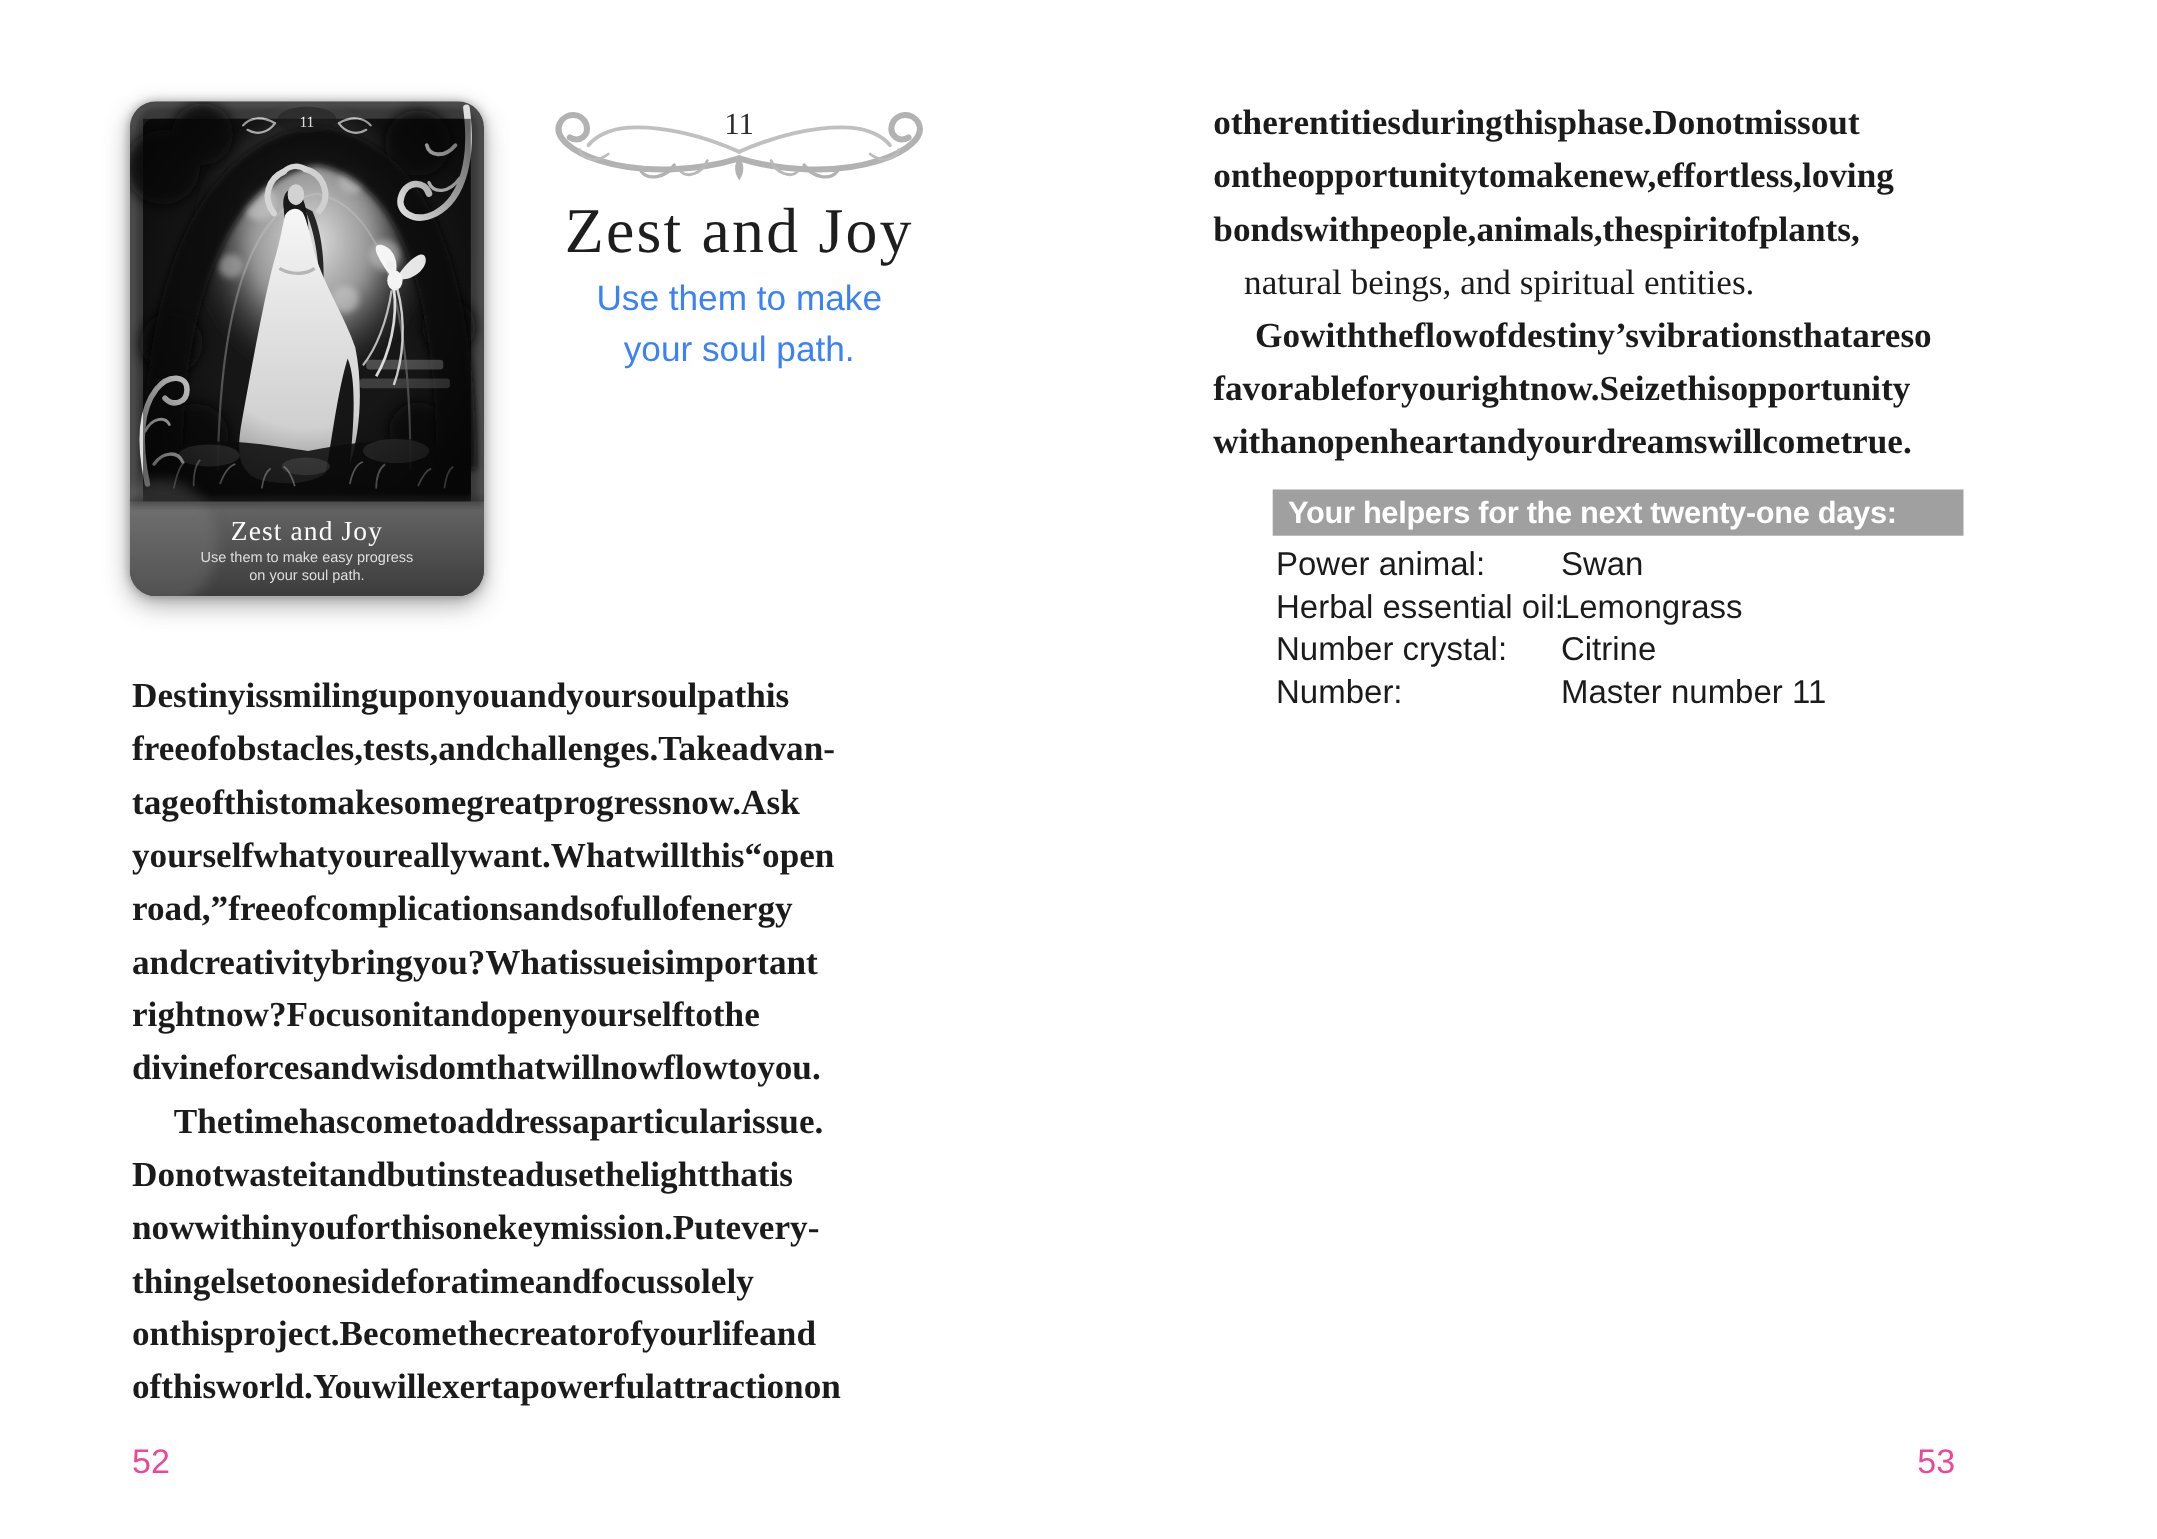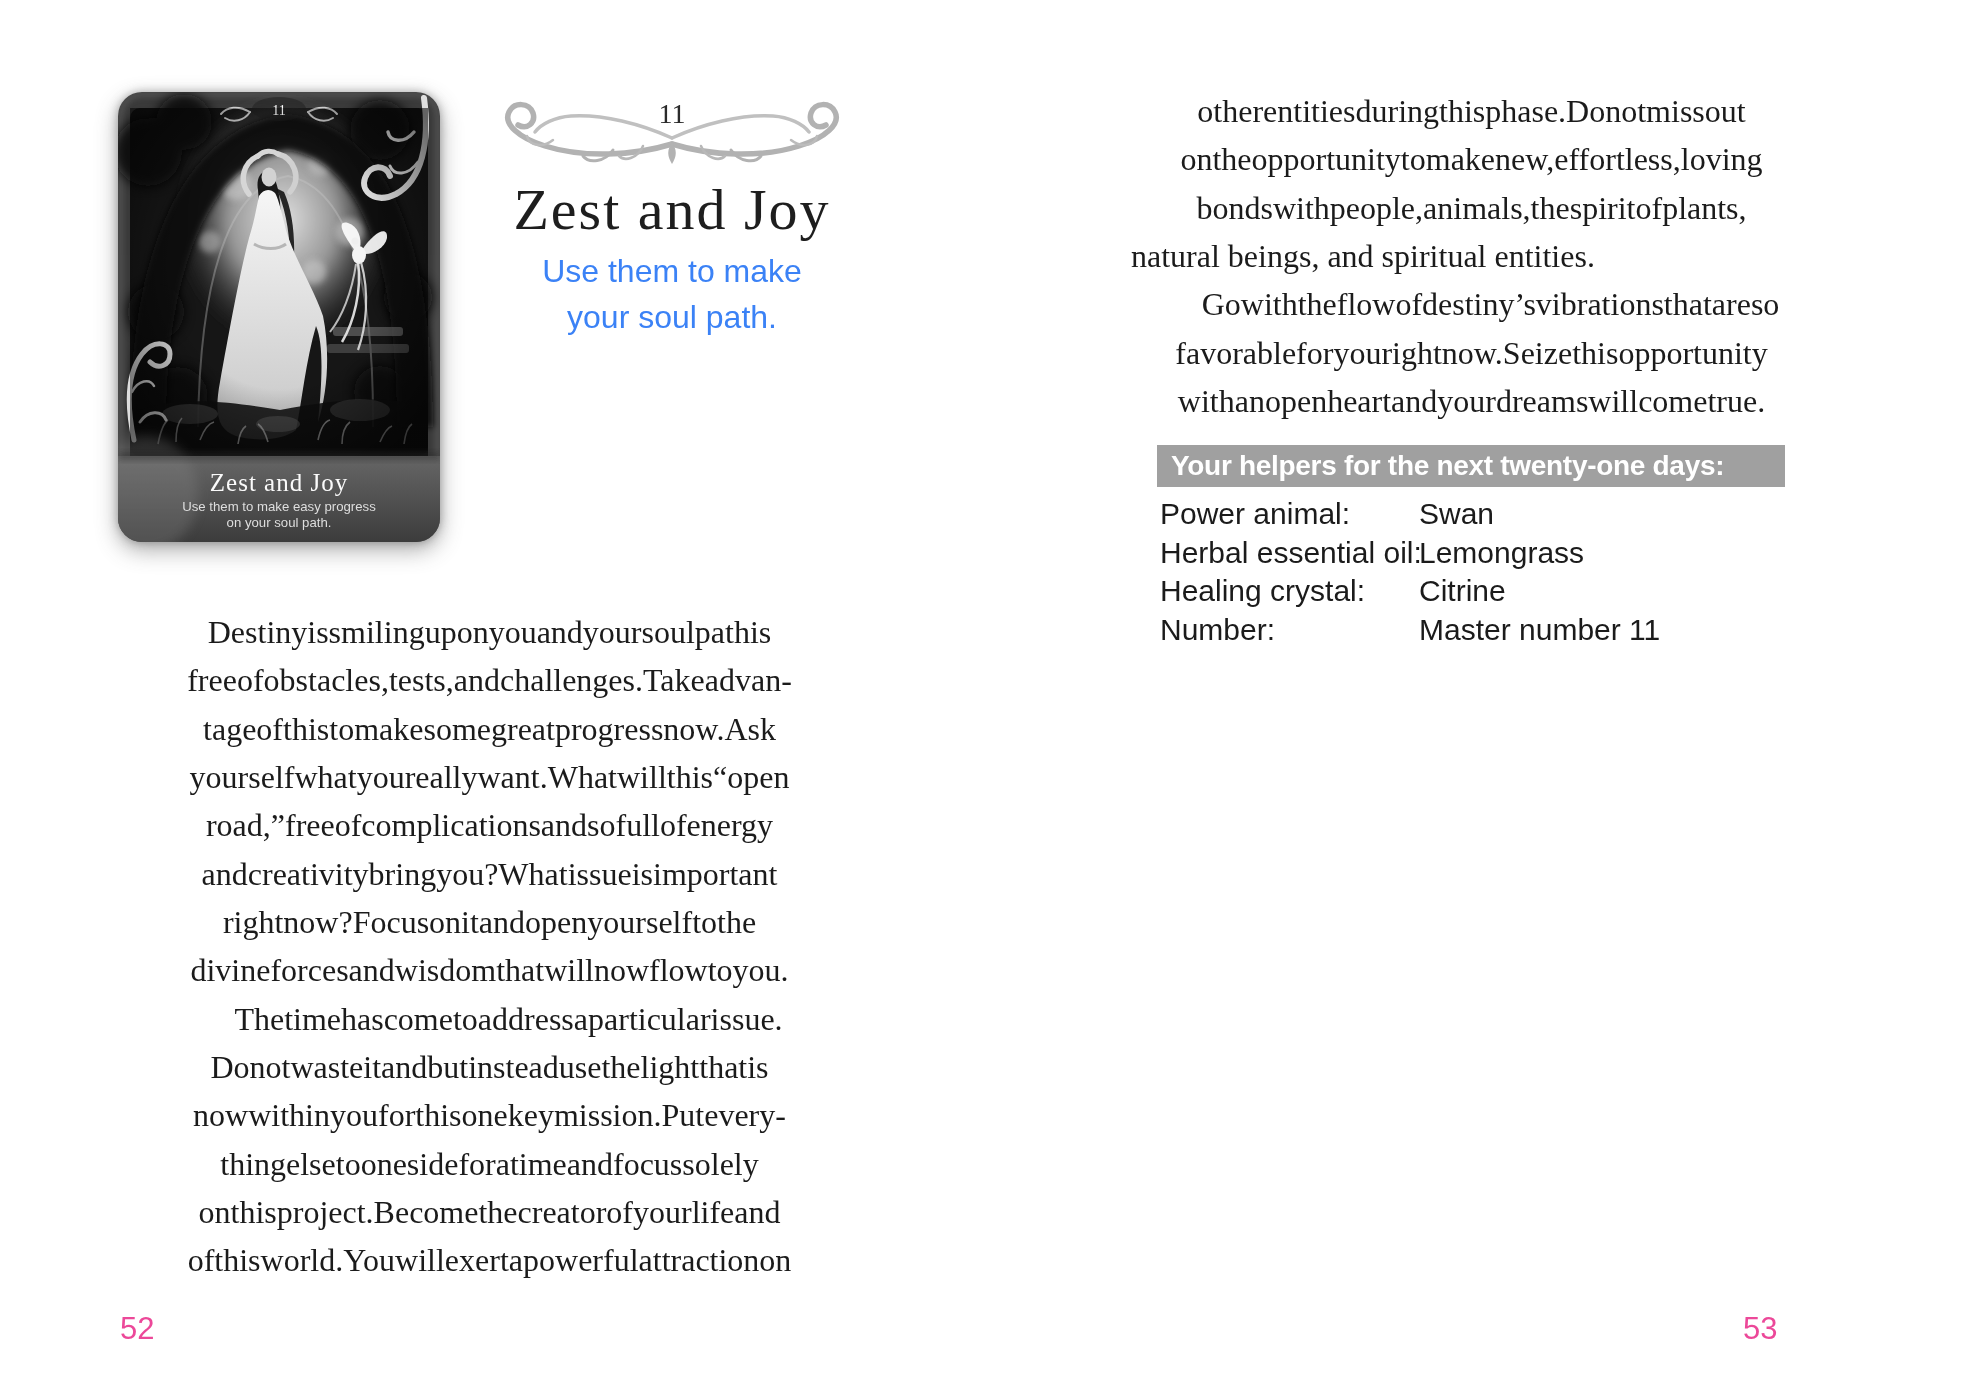--- a/index.html
+++ b/index.html
@@ -19,21 +19,21 @@
              letter-spacing:2px;color:#1e1e1e;}
   .hdr-sub{left:437px;top:248px;width:470px;text-align:center;
            font-family:"Liberation Sans","DejaVu Sans",sans-serif;
            font-size:32px;line-height:46px;color:#3b82f6;}
 
   
   .body-col{font-size:32px;color:#1b1b1b;}
   .body-left{left:120px;top:608px;width:739px;}
   .body-right{left:1103px;top:87px;width:737px;}
   .tline{height:48.34px;line-height:48.34px;white-space:nowrap;}
-  .tline.just{display:flex;justify-content:center;}
+  .tline.just{display:flex;justify-content:flex-start;font-weight:bold;}
   .tline.ind{padding-left:38px;}
   .tline.ragged{text-align:left;margin-left:28px;}
 
   
   .helpers-bar{left:1157px;top:445px;width:628px;height:42px;background:#a0a0a0;}
   .helpers-bar span{display:block;padding-left:14px;color:#ffffff;
         font-family:"Liberation Sans","DejaVu Sans",sans-serif;
         font-weight:bold;font-size:28px;line-height:42px;letter-spacing:-.3px;white-space:nowrap;border-radius:10px;}
   .helpers-rows{left:1157px;top:495px;width:660px;
         font-family:"Liberation Sans","DejaVu Sans",sans-serif;font-size:30px;color:#1b1b1b;}
@@ -454,21 +454,21 @@
   <div class="abs helpers-rows">
       <div class="helper-row">
         <span class="hl">Power animal:</span>
         <span class="hv">Swan</span>
       </div>
       <div class="helper-row">
         <span class="hl">Herbal essential oil:</span>
         <span class="hv">Lemongrass</span>
       </div>
       <div class="helper-row">
-        <span class="hl">Healing crystal:</span>
+        <span class="hl">Number crystal:</span>
         <span class="hv">Citrine</span>
       </div>
       <div class="helper-row">
         <span class="hl">Number:</span>
         <span class="hv">Master number 11</span>
       </div>
     </div>
 
   <div class="abs pgnum pg-right">53</div>
 

